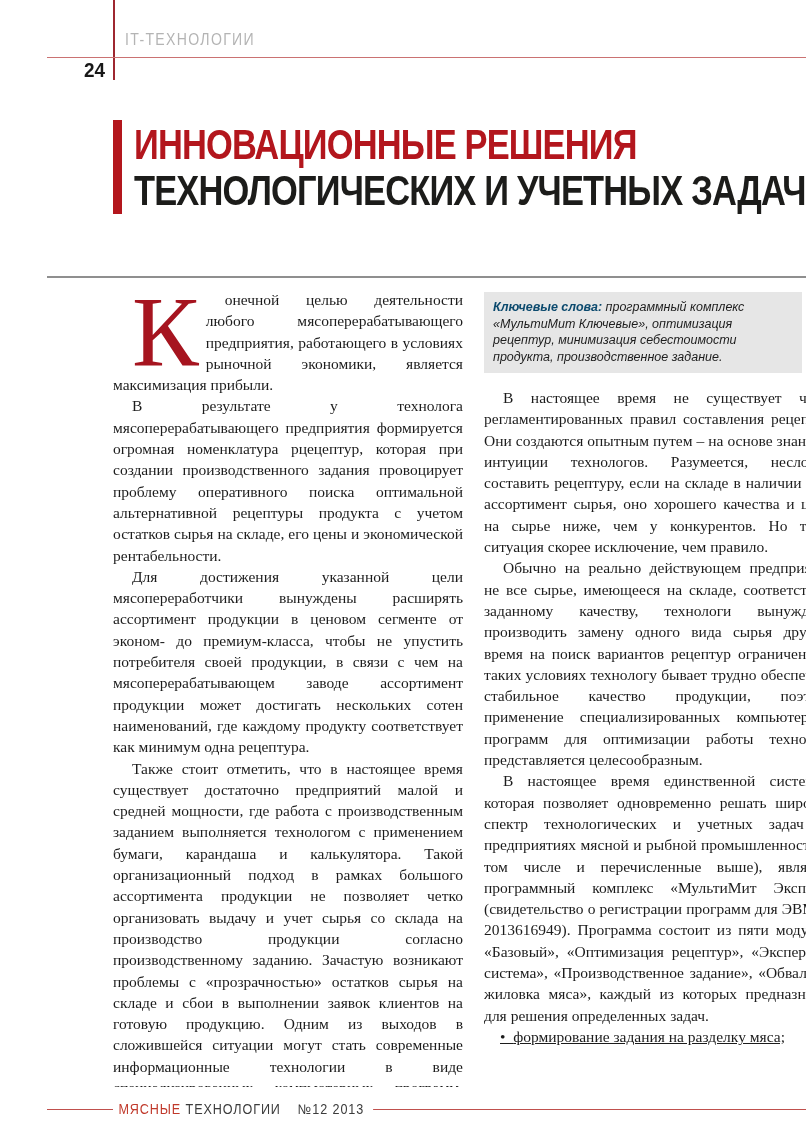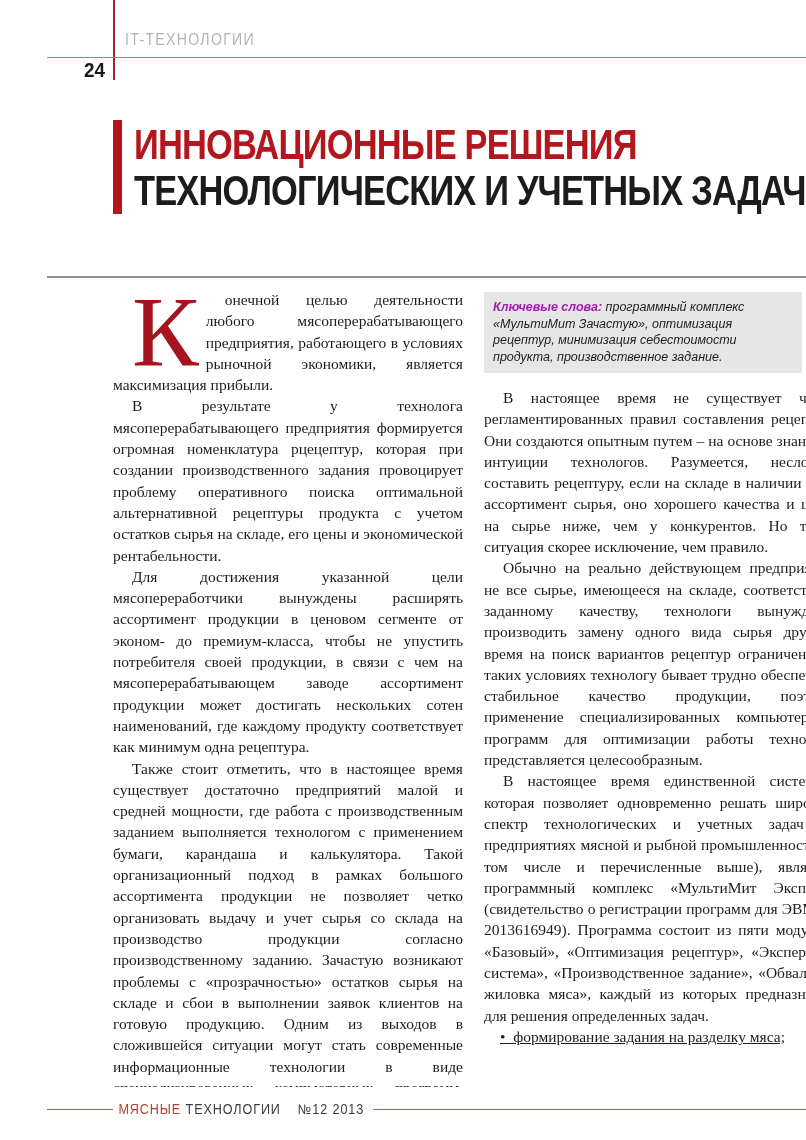--- a/index.html
+++ b/index.html
@@ -41,21 +41,21 @@
   .intro-p { text-indent:0; }
   .dropcap {
     float:left; color:#a6141f; font-size:100px; line-height:74px;
     padding:6px 7px 0 0; font-family:"Liberation Serif", serif;
   }
   .kw-box {
     background:#e6e6e6; margin:3px 33px 14px 0; padding:7px 9px 8px 9px;
     font-family:"Liberation Sans", sans-serif; font-style:italic;
     font-size:12.5px; line-height:16.5px; color:#1d1d1d; text-align:left;
   }
-  .kw-label { color:#a21caf; font-weight:bold; }
+  .kw-label { color:#0c4a6e; font-weight:bold; }
   .functions-header { font-weight:bold; }
   p.bullet { text-indent:16px;text-decoration:underline; }
   p.bullet::before { content:"•\2002"; }
   
   .footer { position:absolute; left:0; top:1101px; width:806px; height:20px; }
   .footer-rule { position:absolute; left:0; top:8px; width:806px; height:1px; background:#c0504d; }
   .footer-text {
     position:absolute; left:66px; top:0; background:#ffffff; padding:0 10px 0 6px;
     font-family:"Liberation Sans", sans-serif; font-size:14px; letter-spacing:1px;
     color:#3c3c3c; white-space:nowrap; transform:scaleX(0.9); transform-origin:left top;
@@ -88,21 +88,21 @@
       <p class="intro-p"><span class="dropcap">К</span><span>онечной целью деятельности любого мясоперерабатывающего предприятия, работающего в условиях рыночной экономики, является максимизация прибыли.</span></p>
       <div>
 
       <p class="body-p">В результате у технолога мясоперерабатывающего предприятия формируется огромная номенклатура рцецептур, которая при создании производственного задания провоцирует проблему оперативного поиска оптимальной альтернативной рецептуры продукта с учетом остатков сырья на складе, его цены и экономической рентабельности.</p>
           <p class="body-p">Для достижения указанной цели мясопереработчики вынуждены расширять ассортимент продукции в ценовом сегменте от эконом- до премиум-класса, чтобы не упустить потребителя своей продукции, в связи с чем на мясоперерабатывающем заводе ассортимент продукции может достигать нескольких сотен наименований, где каждому продукту соответствует как минимум одна рецептура.</p>
           <p class="body-p">Также стоит отметить, что в настоящее время существует достаточно предприятий малой и средней мощности, где работа с производственным заданием выполняется технологом с применением бумаги, карандаша и калькулятора. Такой организационный подход в рамках большого ассортимента продукции не позволяет четко организовать выдачу и учет сырья со склада на производство продукции согласно производственному заданию. Зачастую возникают проблемы с «прозрачностью» остатков сырья на складе и сбои в выполнении заявок клиентов на готовую продукцию. Одним из выходов в сложившейся ситуации могут стать современные информационные технологии в виде специализированных компьютерных программ, предназначенных для повышения эффективности управления технологическим процессом и облегчения работы технологов.</p>
         </div>
     </div>
 
     <div class="col col-right">
-      <div class="kw-box"><span class="kw-label">Ключевые слова:</span><span> программный комплекс «МультиМит Зачастую», оптимизация рецептур, минимизация себестоимости продукта, производственное задание.</span></div>
+      <div class="kw-box"><span class="kw-label">Ключевые слова:</span><span> программный комплекс «МультиМит Ключевые», оптимизация рецептур, минимизация себестоимости продукта, производственное задание.</span></div>
       <div>
 
       <p class="body-p">В настоящее время не существует четко регламентированных правил составления рецептур. Они создаются опытным путем – на основе знаний и интуиции технологов. Разумеется, несложно составить рецептуру, если на складе в наличии весь ассортимент сырья, оно хорошего качества и цены на сырье ниже, чем у конкурентов. Но такая ситуация скорее исключение, чем правило.</p>
           <p class="body-p">Обычно на реально действующем предприятии не все сырье, имеющееся на складе, соответствует заданному качеству, технологи вынуждены производить замену одного вида сырья другим, время на поиск вариантов рецептур ограничено. В таких условиях технологу бывает трудно обеспечить стабильное качество продукции, поэтому применение специализированных компьютерных программ для оптимизации работы технолога представляется целесообразным.</p>
           <p class="body-p">В настоящее время единственной системой, которая позволяет одновременно решать широкий спектр технологических и учетных задач на предприятиях мясной и рыбной промышленности (в том числе и перечисленные выше), является программный комплекс «МультиМит Эксперт» (свидетельство о регистрации программ для ЭВМ № 2013616949). Программа состоит из пяти модулей: «Базовый», «Оптимизация рецептур», «Экспертная система», «Производственное задание», «Обвалка и жиловка мяса», каждый из которых предназначен для решения определенных задач.</p>
         </div>
       <div>
 
       <p class="bullet">формирование задания на разделку мяса;</p>
         </div>

